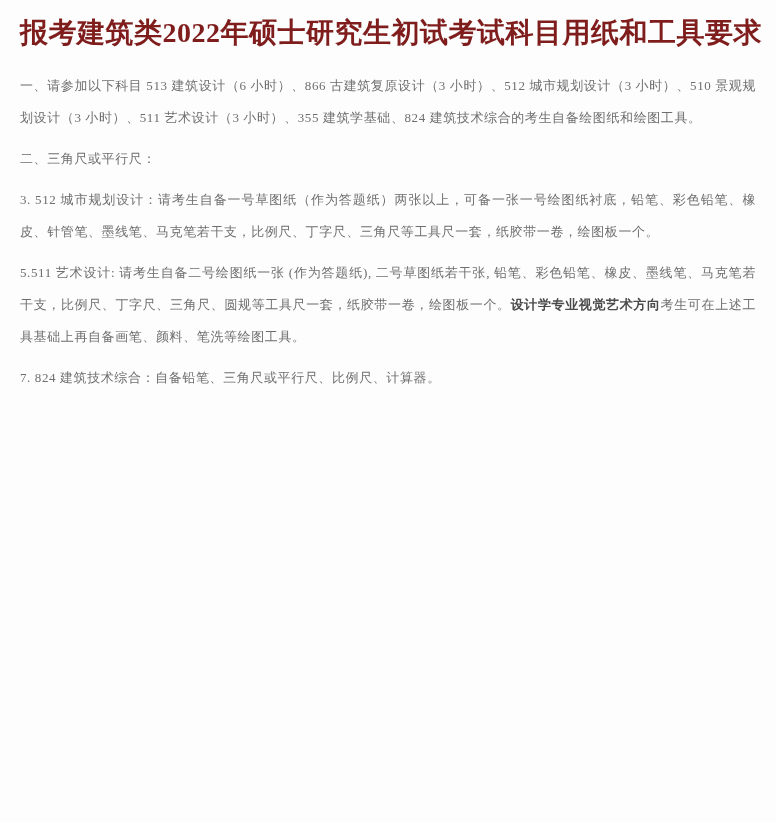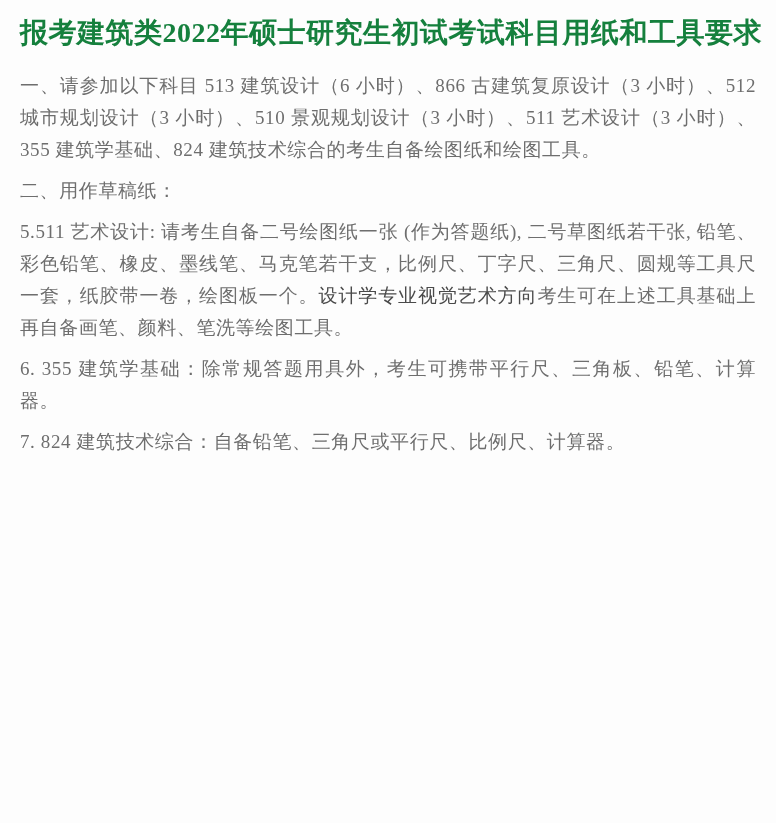--- a/index.html
+++ b/index.html
@@ -12,54 +12,54 @@
     height: 823px;
     box-sizing: border-box;
     background: #fdfdfd;
     padding: 10px 20px 8px 20px;
     font-family: "Liberation Serif", "DejaVu Serif", serif;
     overflow: hidden;
   }
   .doc-title {
     font-size: 28px;
     font-weight: bold;
-    color: #15803d;
+    color: #7f1d1d;
     text-align: center;
     margin: 4px 0 18px 0;
     letter-spacing: 0.5px;
     white-space: nowrap;
   }
   .para {
-    font-size: 19px;
+    font-size: 13px;
     color: #6e6e6e;
     line-height: 32px;
     text-align: justify;
     margin: 0 0 9px 0;
     letter-spacing: 0.6px;
   }
   .para:last-child {
     margin-bottom: 0;
   }
   .bold-run {
-    font-weight: normal;
+    font-weight: bold;
     color: #4a4a4a;
   }
 </style>
 </head>
 <body>
 
 <div class="page">
   <h1 class="doc-title">报考建筑类2022年硕士研究生初试考试科目用纸和工具要求</h1>
 
   <p class="para">一、请参加以下科目 513 建筑设计（6 小时）、866 古建筑复原设计（3 小时）、512 城市规划设计（3 小时）、510 景观规划设计（3 小时）、511 艺术设计（3 小时）、355 建筑学基础、824 建筑技术综合的考生自备绘图纸和绘图工具。</p>
 
-  <p class="para">二、用作草稿纸：</p>
+  <p class="para">二、三角尺或平行尺：</p>
 
 
 
+  <p class="para">3. 512 城市规划设计：请考生自备一号草图纸（作为答题纸）两张以上，可备一张一号绘图纸衬底，铅笔、彩色铅笔、橡皮、针管笔、墨线笔、马克笔若干支，比例尺、丁字尺、三角尺等工具尺一套，纸胶带一卷，绘图板一个。</p>
 
 
   <p class="para"><span>5.511 艺术设计: 请考生自备二号绘图纸一张 (作为答题纸), 二号草图纸若干张, 铅笔、彩色铅笔、橡皮、墨线笔、马克笔若干支，比例尺、丁字尺、三角尺、圆规等工具尺一套，纸胶带一卷，绘图板一个。</span><span class="bold-run">设计学专业视觉艺术方向</span><span>考生可在上述工具基础上再自备画笔、颜料、笔洗等绘图工具。</span></p>
 
-  <p class="para">6. 355 建筑学基础：除常规答题用具外，考生可携带平行尺、三角板、铅笔、计算器。</p>
 
   <p class="para">7. 824 建筑技术综合：自备铅笔、三角尺或平行尺、比例尺、计算器。</p>
 </div>
 
 </body></html>

